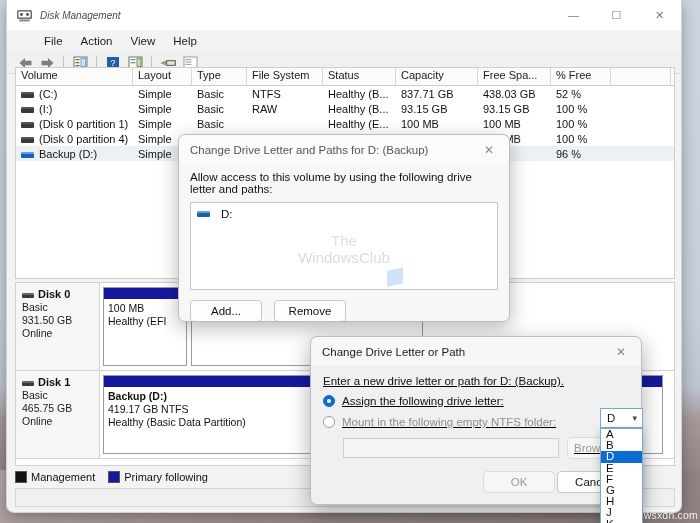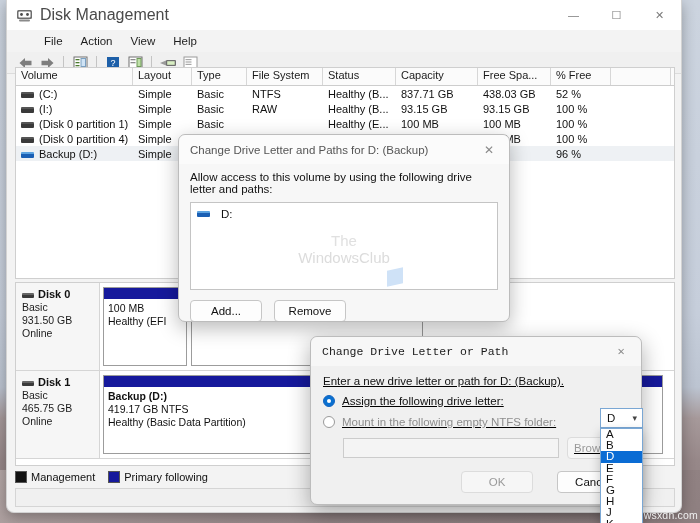--- a/index.html
+++ b/index.html
@@ -13,21 +13,21 @@
     background:linear-gradient(180deg,#ccd4df 0%,#c6cedb 60%,#bcc4d1 74%,#a6999a 80%,#978889 88%,#8f8081 100%);}
   #desk-sheen{position:absolute;left:0;right:0;top:470px;height:53px;
     background:linear-gradient(150deg,#b5a8a7 0%,#9c8d8e 40%,#8e7f80 100%);}
 
   
   #mmc{position:absolute;left:6px;top:0px;width:674px;height:512px;
     background:#f3f3f3;border:1px solid #d2d2d2;border-top:none;
     border-radius:0 0 8px 8px;box-shadow:0 4px 14px rgba(0,0,0,.30);overflow:hidden;}
   .titlebar{height:30px;background:#ffffff;display:flex;align-items:center;position:relative;}
   .tb-icon{margin-left:9px;margin-right:7px;width:17px;height:15px;position:relative;}
-  .tb-title{font-size:16px;color:#4a4a4a;}
+  .tb-title{font-size:10px;color:#4a4a4a;font-style:italic;}
   .wbtns{position:absolute;right:0;top:0;height:30px;display:flex;}
   .wbtn{width:43px;height:30px;display:flex;align-items:center;justify-content:center;
     font-size:11px;color:#7a7a7a;}
 
   .menubar{height:22px;background:#f3f3f3;display:flex;align-items:center;padding-left:28px;}
   .menu{font-size:11.5px;color:#1d1d1d;padding:2px 9px;}
 
   .toolbar{height:21px;background:#f0f0f0;display:flex;align-items:center;
     padding-left:8px;gap:2px;border-bottom:1px solid #dcdcdc;}
   .tsep{width:1px;height:14px;background:#c4c4c4;margin:0 4px;}
@@ -102,35 +102,35 @@
   .d-btns{display:flex;gap:12px;margin-top:10px;}
   .btn{font-size:11.5px;color:#111;background:#fdfdfd;border:1px solid #c6c6c6;
     border-radius:4px;height:22px;min-width:72px;display:flex;align-items:center;
     justify-content:center;box-sizing:border-box;}
   .btn.dis{color:#9a9a9a;background:#f6f6f6;border-color:#dcdcdc;}
 
   
   #dlg2{position:absolute;left:310px;top:336px;width:330px;height:167px;
     background:#f0f0f0;border:1px solid #bcbcbc;border-radius:7px;
     box-shadow:0 7px 22px rgba(0,0,0,.32);}
-  #dlg2 .d-title{background:#f7f7f7;font-family:Liberation Mono, monospace;}
+  #dlg2 .d-title{background:#f7f7f7;}
   #dlg2 .d-title span.t{color:#1b1b1b;}
   .d2-body{padding:9px 12px 0 12px;position:relative;}
   .d2-lab{font-size:11.5px;color:#111;margin-bottom:8px;}
   .radio-row{display:flex;align-items:center;gap:7px;margin-bottom:9px;}
   .radio{width:12px;height:12px;border-radius:50%;border:1px solid #9a9a9a;
     background:#fff;box-sizing:border-box;position:relative;flex:none;}
   .radio.on{border:1px solid #1565c0;background:#0a70d0;}
   .radio.on::after{content:"";position:absolute;left:3px;top:3px;width:4px;height:4px;
     border-radius:50%;background:#fff;}
   .rlab{font-size:11.5px;color:#111;}
   .rlab.dis{color:#8e8e8e;}
   .folder-row{display:flex;align-items:center;gap:8px;margin-left:20px;}
   .tin{flex:1;height:20px;background:#f4f4f4;border:1px solid #cccccc;box-sizing:border-box;}
-  .d2-btns{position:absolute;right:12px;bottom:0;display:flex;gap:24px;}
+  .d2-btns{position:absolute;right:12px;bottom:0;display:flex;gap:2px;}
   
   .combo{position:absolute;right:0px;top:42px;width:43px;height:20px;background:#fff;
     border:1px solid #7aa7d4;display:flex;align-items:center;box-sizing:border-box;}
   .combo .cv{font-size:11.5px;color:#111;margin-left:6px;}
   .combo .cchev{position:absolute;right:5px;font-size:9px;color:#444;}
   .droplist{position:absolute;right:0px;top:62px;width:43px;background:#fff;
     border:1px solid #7aa7d4;box-sizing:border-box;z-index:30;
     box-shadow:0 4px 10px rgba(0,0,0,.22);}
   .dlrow{font-size:11.5px;color:#111;height:11.2px;line-height:11.2px;padding-left:5px;}
   .dlrow.sel{background:#0a6cd4;color:#fff;}

